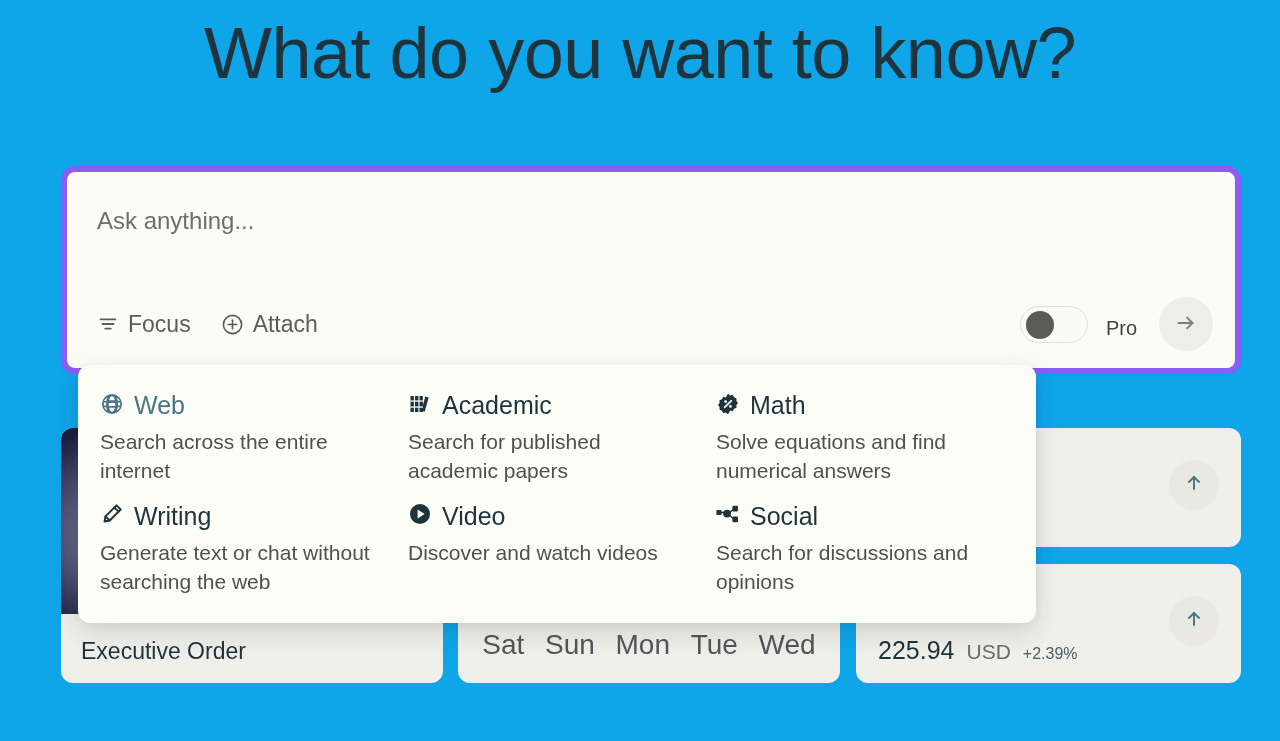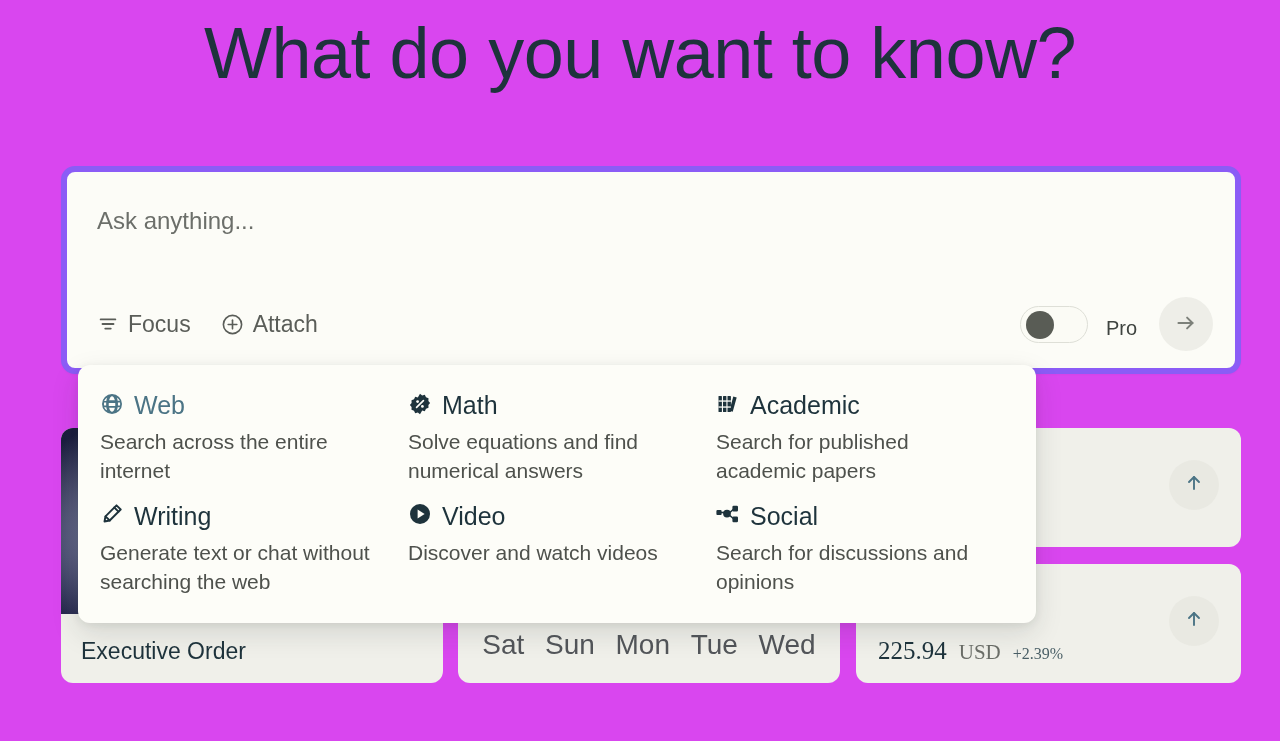--- a/index.html
+++ b/index.html
@@ -3,21 +3,21 @@
 <meta charset="utf-8">
 <style>
   * { box-sizing: border-box; margin: 0; padding: 0; }
   html, body {
     width: 1280px; height: 741px;
     overflow: hidden;
     background: #fcfcf7;
     font-family: "Liberation Sans", sans-serif;
     color: #1f2d35;
   }
-  .page { position: relative; width: 1280px; height: 741px; background: #d946ef; }
+  .page { position: relative; width: 1280px; height: 741px; background: #0ea5e9; }
 
   
   .hero-title {
     position: absolute;
     top: 14px; left: 0; width: 1280px;
     text-align: center;
     font-size: 72px;
     font-weight: 400;
     letter-spacing: -0.5px;
     color: #1e333c;
@@ -133,21 +133,21 @@
     width: 385px; height: 119px;
   }
   .card-stock.first { top: 0; }
   .card-stock.second { top: 136px; }
   .stock-row {
     position: absolute;
     left: 22px; bottom: 18px;
     display: flex;
     align-items: baseline;
     gap: 12px;
-    font-family: Liberation Serif, serif;
+    font-family: Liberation Sans, sans-serif;
   }
   .stock-price { font-size: 25px; color: #1e333c; }
   .stock-cur { font-size: 21px; color: #6b6e68; }
   .stock-chg { font-size: 16px; color: #4a5f66; }
   .stock-arrow {
     position: absolute;
     right: 22px; top: 32px;
     width: 50px; height: 50px;
     border-radius: 50%;
     background: #e9e9e2;
@@ -297,47 +297,47 @@
           </svg>
         </span>
         <span class="focus-name">Web</span>
       </div>
       <div class="focus-desc">Search across the entire internet</div>
     </div>
 
     <div class="focus-item">
       <div class="focus-head">
         <span>
-          <svg width="24" height="24" viewBox="0 0 24 24">
-            <path fill="#1e333c" d="M12 1.8l2.2 1.6 2.6-.6 1.2 2.4 2.5 1-.1 2.7 1.7 2.1-1.7 2.1.1 2.7-2.5 1-1.2 2.4-2.6-.6L12 22.2l-2.2-1.6-2.6.6-1.2-2.4-2.5-1 .1-2.7L1.9 13l1.7-2.1-.1-2.7 2.5-1 1.2-2.4 2.6.6z"></path>
-            <circle cx="9.6" cy="9.6" r="1.4" fill="#fdfdf8"></circle>
-            <circle cx="14.4" cy="14.4" r="1.4" fill="#fdfdf8"></circle>
-            <line x1="15.4" y1="8.6" x2="8.6" y2="15.4" stroke="#fdfdf8" stroke-width="1.7" stroke-linecap="round"></line>
-          </svg>
-        </span>
-        <span class="focus-name">Math</span>
-      </div>
-      <div class="focus-desc">Solve equations and find numerical answers</div>
-    </div>
-
-    <div class="focus-item">
-      <div class="focus-head">
-        <span>
           <svg width="24" height="24" viewBox="0 0 24 24" fill="#1e333c">
             <rect x="2.5" y="4" width="3.4" height="16" rx="0.5"></rect>
             <rect x="7" y="4" width="3.4" height="16" rx="0.5"></rect>
             <rect x="11.5" y="4" width="3.4" height="16" rx="0.5"></rect>
             <path d="M17.3 4.6l3.4 1-4 14.2-3.3-1z"></path>
             <rect x="2.5" y="8.4" width="12.4" height="1.3" fill="#fdfdf8"></rect>
             <rect x="2.5" y="14.4" width="12.4" height="1.3" fill="#fdfdf8"></rect>
           </svg>
         </span>
         <span class="focus-name">Academic</span>
       </div>
       <div class="focus-desc">Search for published academic papers</div>
+    </div>
+
+    <div class="focus-item">
+      <div class="focus-head">
+        <span>
+          <svg width="24" height="24" viewBox="0 0 24 24">
+            <path fill="#1e333c" d="M12 1.8l2.2 1.6 2.6-.6 1.2 2.4 2.5 1-.1 2.7 1.7 2.1-1.7 2.1.1 2.7-2.5 1-1.2 2.4-2.6-.6L12 22.2l-2.2-1.6-2.6.6-1.2-2.4-2.5-1 .1-2.7L1.9 13l1.7-2.1-.1-2.7 2.5-1 1.2-2.4 2.6.6z"></path>
+            <circle cx="9.6" cy="9.6" r="1.4" fill="#fdfdf8"></circle>
+            <circle cx="14.4" cy="14.4" r="1.4" fill="#fdfdf8"></circle>
+            <line x1="15.4" y1="8.6" x2="8.6" y2="15.4" stroke="#fdfdf8" stroke-width="1.7" stroke-linecap="round"></line>
+          </svg>
+        </span>
+        <span class="focus-name">Math</span>
+      </div>
+      <div class="focus-desc">Solve equations and find numerical answers</div>
     </div>
 
     <div class="focus-item">
       <div class="focus-head">
         <span>
           <svg width="24" height="24" viewBox="0 0 24 24" fill="none" stroke="#1e333c" stroke-width="1.9" stroke-linejoin="round" stroke-linecap="round">
             <path d="M16.5 3.3l4.2 4.2-11 11-5.2 1 1-5.2z"></path>
             <line x1="14.3" y1="5.5" x2="18.5" y2="9.7"></line>
             <line x1="5.5" y1="14.3" x2="9.7" y2="18.5"></line>
           </svg>

